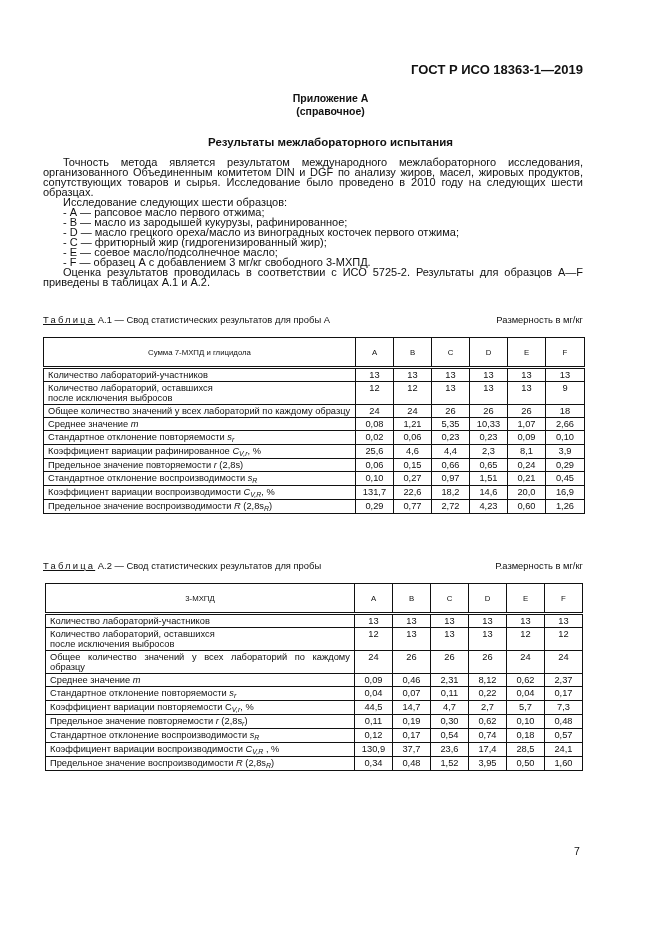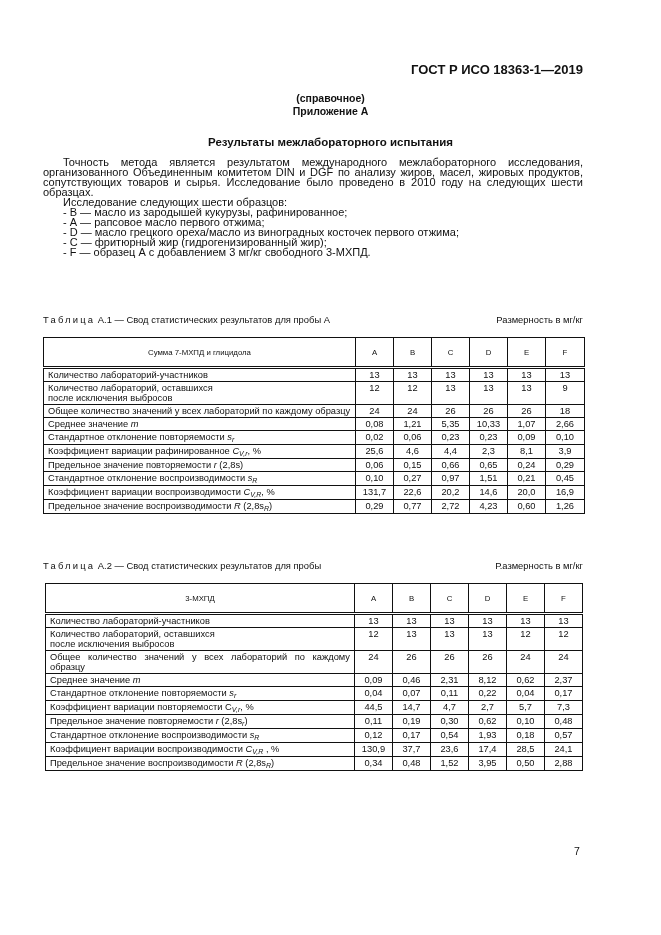--- a/index.html
+++ b/index.html
@@ -10,52 +10,54 @@
                  font-size: 10.5px; font-weight: bold; line-height: 13px; }
   .section-title { position: absolute; top: 136px; left: 0; width: 661px; text-align: center;
                    font-size: 11.5px; font-weight: bold; }
   .body-text { position: absolute; top: 157px; left: 43px; width: 540px;
                font-size: 11px; line-height: 10px; }
   .body-text p { margin: 0; text-align: justify; }
   .body-text p.indent { text-indent: 20px; }
   .body-text p.item { padding-left: 20px; }
   .caption { position: absolute; left: 43px; width: 540px; font-size: 9.4px;
              display: flex; justify-content: space-between; }
-  .caption .spaced { letter-spacing: 2.2px; }
+  .caption .spaced { letter-spacing: 2.2px; text-decoration: underline; }
   table.stat { position: absolute; border-collapse: collapse; font-size: 9.3px; table-layout: fixed; }
   table.stat td, table.stat th { border: 1px solid #111; padding: 1px 4px; vertical-align: top; }
   table.stat th { font-weight: normal; font-size: 7.8px; text-align: center; vertical-align: middle;
                   height: 26px; border-bottom: 3px double #111; }
   table.stat td.val { text-align: center; padding: 1px 2px; }
   table.stat td.lbl { text-align: left; margin-left: 16px; }
   table.stat td.lbl.justify { text-align: justify; }
   .sub { font-size: 7px; vertical-align: -2px; }
   .it { font-style: italic; }
   .page-num { position: absolute; top: 845px; left: 574px; font-size: 10.5px; }
 </style>
 </head>
 <body>
 
 <div class="std-code">ГОСТ Р ИСО 18363-1—2019</div>
 
 <div class="annex-title">
+  <div>Приложение А</div>
   <div>(справочное)</div>
-  <div>Приложение А</div>
 </div>
 
 <div class="section-title">Результаты межлабораторного испытания</div>
 
 <div class="body-text">
   <p class="indent">Точность метода является результатом международного межлабораторного исследования, организованного Объединенным комитетом DIN и DGF по анализу жиров, масел, жировых продуктов, сопутствующих товаров и сырья. Исследование было проведено в 2010 году на следующих шести образцах.</p>
   <p class="indent">Исследование следующих шести образцов:</p>
+  <p class="item">- А — рапсовое масло первого отжима;</p>
   <p class="item">- В — масло из зародышей кукурузы, рафинированное;</p>
-  <p class="item">- А — рапсовое масло первого отжима;</p>
   <p class="item">- D — масло грецкого ореха/масло из виноградных косточек первого отжима;</p>
   <p class="item">- С — фритюрный жир (гидрогенизированный жир);</p>
+  <p class="item">- Е — соевое масло/подсолнечное масло;</p>
   <p class="item">- F — образец А с добавлением 3 мг/кг свободного 3-МХПД.</p>
+  <p class="indent">Оценка результатов проводилась в соответствии с ИСО 5725-2. Результаты для образцов А—F приведены в таблицах А.1 и А.2.</p>
 </div>
 
 <div class="caption" style="top:314px;">
   <span><span class="spaced">Таблица</span><span> А.1 — Свод статистических результатов для пробы А</span></span>
   <span>Размерность в мг/кг</span>
 </div>
 <table class="stat" id="table1" style="top:337px; left:43px; width:541px;">
   <colgroup>
       <col style="width:312px">
       <col style="width:38px">
@@ -146,21 +148,21 @@
         <td class="val">0,27</td>
         <td class="val">0,97</td>
         <td class="val">1,51</td>
         <td class="val">0,21</td>
         <td class="val">0,45</td>
       </tr>
       <tr>
         <td class="lbl"><span>Коэффициент вариации воспроизводимости </span><span class="it">C</span><span class="sub it">V,R</span><span>, %</span></td>
         <td class="val">131,7</td>
         <td class="val">22,6</td>
-        <td class="val">20,2</td>
+        <td class="val">18,2</td>
         <td class="val">14,6</td>
         <td class="val">20,0</td>
         <td class="val">16,9</td>
       </tr>
       <tr>
         <td class="lbl"><span>Предельное значение воспроизводимости </span><span class="it">R</span><span> (2,8s</span><span class="sub it">R</span><span>)</span></td>
         <td class="val">0,29</td>
         <td class="val">0,77</td>
         <td class="val">2,72</td>
         <td class="val">4,23</td>
@@ -257,38 +259,38 @@
         <td class="val">0,30</td>
         <td class="val">0,62</td>
         <td class="val">0,10</td>
         <td class="val">0,48</td>
       </tr>
       <tr>
         <td class="lbl"><span>Стандартное отклонение воспроизводимости </span><span class="it">s</span><span class="sub it">R</span></td>
         <td class="val">0,12</td>
         <td class="val">0,17</td>
         <td class="val">0,54</td>
-        <td class="val">1,93</td>
+        <td class="val">0,74</td>
         <td class="val">0,18</td>
         <td class="val">0,57</td>
       </tr>
       <tr>
         <td class="lbl"><span>Коэффициент вариации воспроизводимости </span><span class="it">C</span><span class="sub it">V,R</span><span> , %</span></td>
         <td class="val">130,9</td>
         <td class="val">37,7</td>
         <td class="val">23,6</td>
         <td class="val">17,4</td>
         <td class="val">28,5</td>
         <td class="val">24,1</td>
       </tr>
       <tr>
         <td class="lbl"><span>Предельное значение воспроизводимости </span><span class="it">R</span><span> (2,8s</span><span class="sub it">R</span><span>)</span></td>
         <td class="val">0,34</td>
         <td class="val">0,48</td>
         <td class="val">1,52</td>
         <td class="val">3,95</td>
         <td class="val">0,50</td>
-        <td class="val">2,88</td>
+        <td class="val">1,60</td>
       </tr>
     </tbody>
 </table>
 
 <div class="page-num">7</div>
 
 </body></html>

